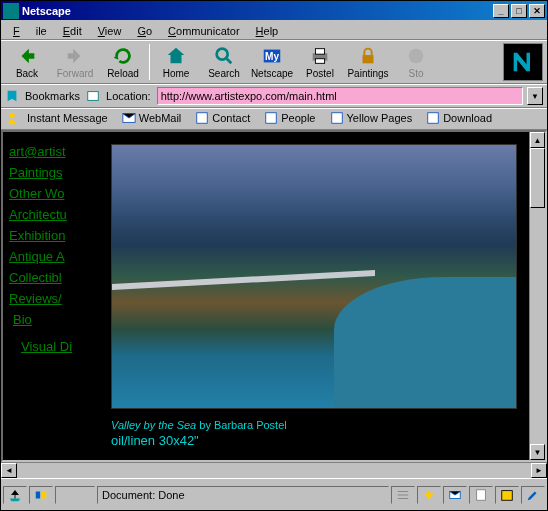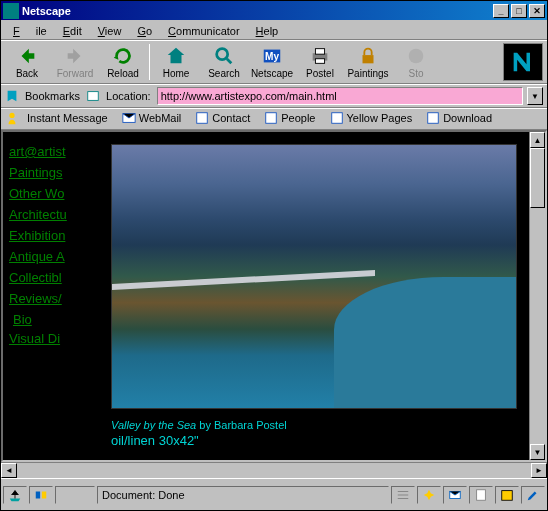--- a/index.html
+++ b/index.html
@@ -202,21 +202,21 @@
     <div class="sidebar">
       <a>art@artist</a>
       <a>Paintings</a>
       <a>Other Wo</a>
       <a>Architectu</a>
       <a>Exhibition</a>
       <a>Antique A</a>
       <a>Collectibl</a>
       <a>Reviews/</a>
       <a style="margin:4px">Bio</a>
-      <a style="margin:0">Visual Di</a>
+      <a style="margin:12px">Visual Di</a>
     </div>
     <div class="main">
       <div class="art"></div>
       <div class="caption">
         <div class="title"><i>Valley by the Sea</i><span> by </span><span>Barbara Postel</span></div>
         <div class="sub">oil/linen 30x42"</div>
       </div>
     </div>
     <div class="vscroll">
       <div class="arr">▲</div>

